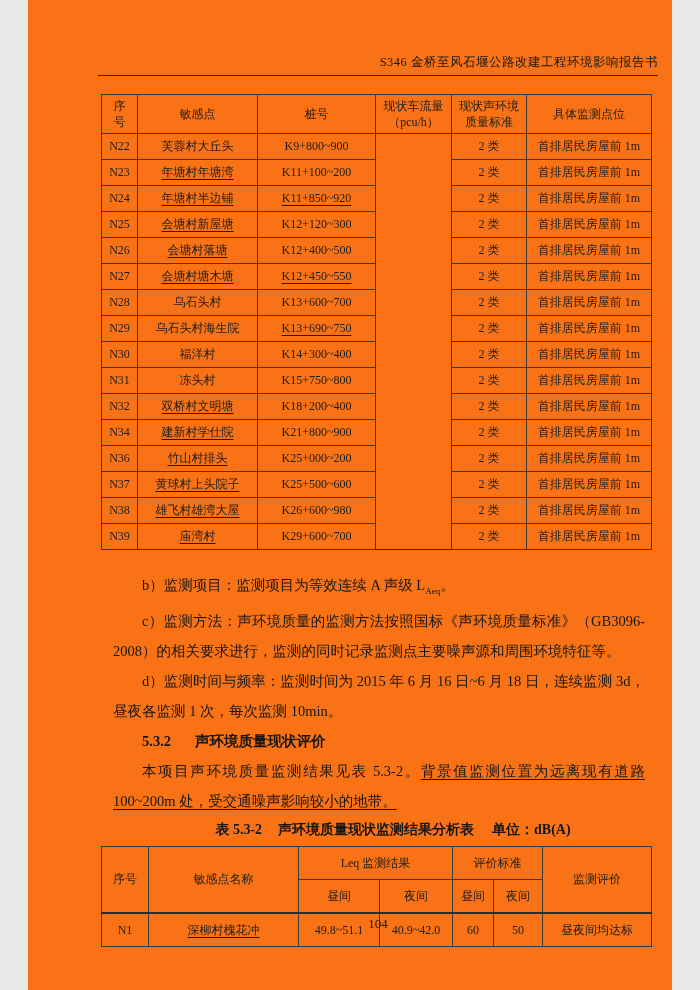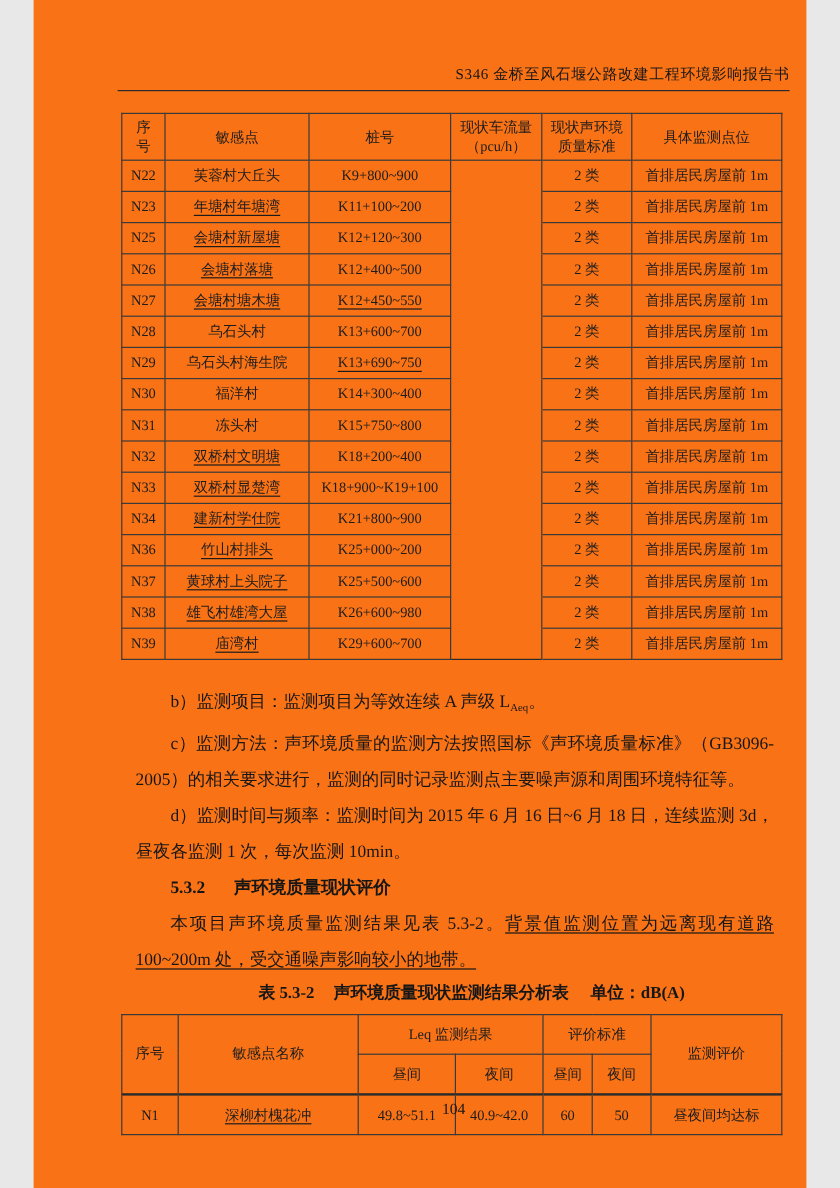--- a/index.html
+++ b/index.html
@@ -102,20 +102,28 @@
 
           <tr>
             <td>N23</td>
             <td><span class="u">年塘村年塘湾</span></td>
             <td><span>K11+100~200</span></td>
             <td class="traffic"></td>
             <td>2 类</td>
             <td>首排居民房屋前 1m</td>
           </tr>
 
+          <tr>
+            <td>N24</td>
+            <td><span class="u">年塘村半边铺</span></td>
+            <td><span class="u">K11+850~920</span></td>
+            <td class="traffic"></td>
+            <td>2 类</td>
+            <td>首排居民房屋前 1m</td>
+          </tr>
 
           <tr>
             <td>N25</td>
             <td><span class="u">会塘村新屋塘</span></td>
             <td><span>K12+120~300</span></td>
             <td class="traffic"></td>
             <td>2 类</td>
             <td>首排居民房屋前 1m</td>
           </tr>
 
@@ -175,28 +183,20 @@
 
           <tr>
             <td>N32</td>
             <td><span class="u">双桥村文明塘</span></td>
             <td><span>K18+200~400</span></td>
             <td class="traffic"></td>
             <td>2 类</td>
             <td>首排居民房屋前 1m</td>
           </tr>
 
-          <tr>
-            <td>N33</td>
-            <td><span class="u">双桥村显楚湾</span></td>
-            <td><span>K18+900~K19+100</span></td>
-            <td class="traffic"></td>
-            <td>2 类</td>
-            <td>首排居民房屋前 1m</td>
-          </tr>
 
           <tr>
             <td>N34</td>
             <td><span class="u">建新村学仕院</span></td>
             <td><span>K21+800~900</span></td>
             <td class="traffic"></td>
             <td>2 类</td>
             <td>首排居民房屋前 1m</td>
           </tr>
 
@@ -236,21 +236,21 @@
             <td>2 类</td>
             <td>首排居民房屋前 1m</td>
           </tr>
 
       </tbody>
     </table>
   </div>
 
   <div class="content">
     <p><span>b）监测项目：监测项目为等效连续 A 声级 L</span><sub>Aeq</sub><span>。</span></p>
-    <p>c）监测方法：声环境质量的监测方法按照国标《声环境质量标准》（GB3096-2005）的相关要求进行，监测的同时记录监测点主要噪声源和周围环境特征等。</p>
+    <p>c）监测方法：声环境质量的监测方法按照国标《声环境质量标准》（GB3096-2008）的相关要求进行，监测的同时记录监测点主要噪声源和周围环境特征等。</p>
     <p>d）监测时间与频率：监测时间为 2015 年 6 月 16 日~6 月 18 日，连续监测 3d，昼夜各监测 1 次，每次监测 10min。</p>
     <p class="sec-heading"><span class="sec-num">5.3.2</span><span>声环境质量现状评价</span></p>
     <p><span>本项目声环境质量监测结果见表 5.3-2。</span><span class="u">背景值监测位置为远离现有道路 100~200m 处，受交通噪声影响较小的地带。</span></p>
     <p class="caption"><span class="cap-label">表 5.3-2</span><span>声环境质量现状监测结果分析表</span><span class="cap-unit">单位：dB(A)</span></p>
 
     <div class="t2-wrap">
       <table class="t2">
         <colgroup>
           <col style="width:47px">
             <col style="width:150px">

